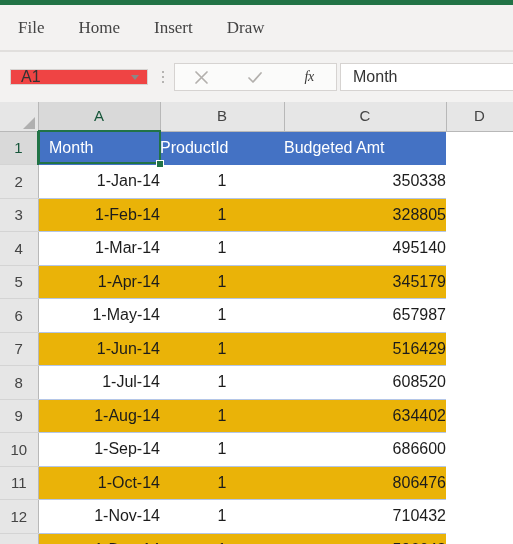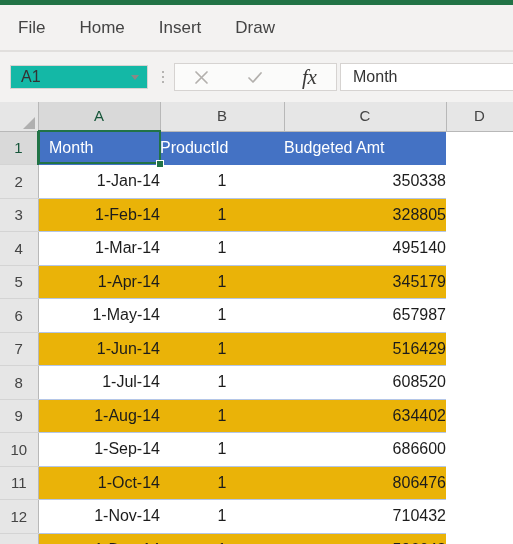--- a/index.html
+++ b/index.html
@@ -30,20 +30,21 @@
   }
 
   
   .ribbon-tabs {
     height: 45px;
     background: #f3f2f1;
     display: flex;
     align-items: center;
     padding-left: 18px;
     box-sizing: border-box;
+    font-family: Liberation Serif, serif;
   }
   .ribbon-tab {
     font-size: 17px;
     color: #444444;
     padding: 0 0;
     margin-right: 34px;
     white-space: nowrap;
     line-height: 1;
     cursor: default;
   }
@@ -60,22 +61,22 @@
     height: 50px;
     background: #f3f2f1;
     display: flex;
     align-items: center;
     box-sizing: border-box;
     padding: 0 0 0 10px;
   }
 
   .name-box {
     width: 138px;
-    height: 24px;
-    background: #14b8a6;
+    height: 16px;
+    background: #ef4444;
     border: 1px solid #d6d3d1;
     box-sizing: border-box;
     display: flex;
     align-items: center;
     padding: 0 6px 0 10px;
     flex: 0 0 auto;
   }
   .name-box-value {
     font-size: 16px;
     color: #333333;
@@ -124,21 +125,21 @@
     height: 26px;
     display: flex;
     align-items: center;
     justify-content: center;
   }
   .fbar-btn svg { display: block; }
 
   .fx-glyph {
     font-family: "Liberation Serif", serif;
     font-style: italic;
-    font-size: 21px;
+    font-size: 14px;
     color: #3b3a39;
     line-height: 1;
     letter-spacing: -0.5px;
   }
 
   .formula-input {
     height: 28px;
     background: #ffffff;
     border: 1px solid #d6d3d1;
     border-right: none;

